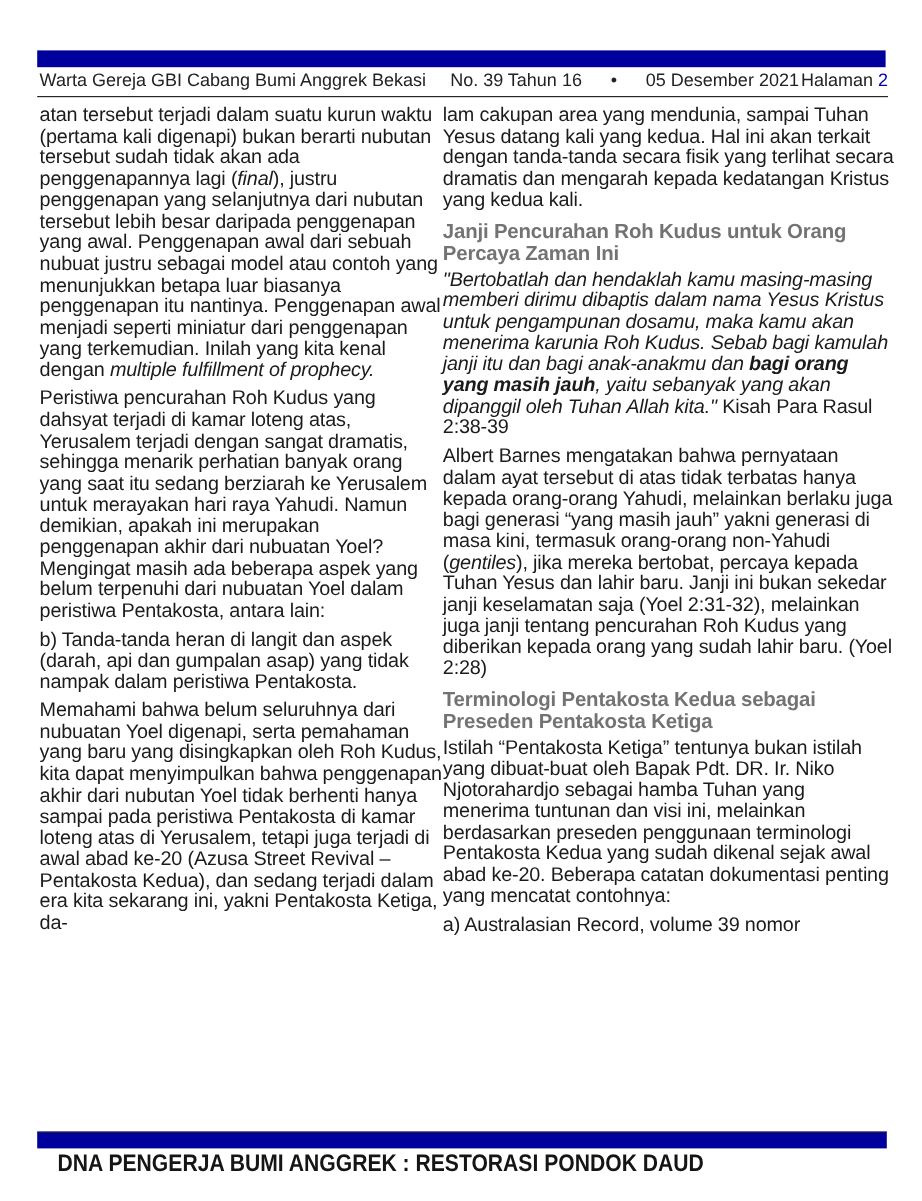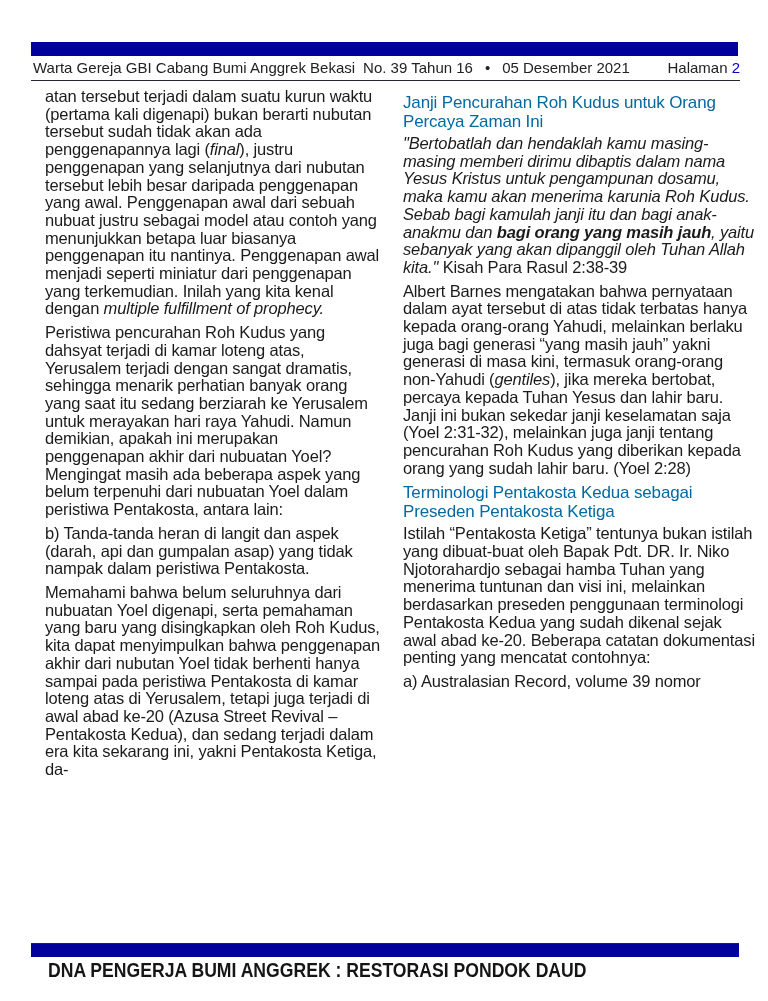--- a/index.html
+++ b/index.html
@@ -13,38 +13,38 @@
   }
   .bar{position:absolute;height:13px;background:#00009C;}
   .top-bar{left:31px;width:707px;top:42px;height:14px;}
   .bottom-bar{left:31px;width:708px;top:943px;border-top:1px solid #20203a;}
   .masthead{
     position:absolute;left:33px;right:28px;top:59px;height:18px;
     display:flex;align-items:baseline;justify-content:space-between;
     font-size:15px;color:#222;
     white-space:nowrap;
   }
-  .masthead-left{display:flex;align-items:baseline;gap:8px;}
+  .masthead-left{display:flex;align-items:baseline;gap:20px;}
   .masthead .sep{margin:0 4px;}
   .page-no{font-weight:normal;}
   .header-rule{
     position:absolute;left:31px;width:709px;top:80px;height:0;
     border-top:1.6px solid #26262e;
   }
   .columns{
-    position:absolute;left:45px;top:88px;width:712px;height:853px;
-    display:flex;gap:22px;overflow:hidden;
+    position:absolute;left:33px;top:88px;width:712px;height:853px;
+    display:flex;overflow:hidden;
   }
   .col{font-size:16.5px;line-height:17.7px;letter-spacing:-0.15px;}
   .col-left{width:336px;flex:none;}
   .col-right{flex:1;}
   .para{margin:0 0 6px 0;}
   .heading{
     margin:5px 0 4px 0;
-    font-size:17px;line-height:19px;font-weight:normal;color:#0369a1;
+    font-size:17px;line-height:19px;font-weight:bold;color:#737373;
   }
   .s-n{font-style:normal;font-weight:inherit;}
   .s-i{font-style:italic;}
   .s-b{font-weight:normal;}
   .s-bi{font-weight:bold;font-style:italic;}
   .footer-line{
     position:absolute;left:48px;top:959px;
     font-size:20px;font-weight:bold;color:#151515;
     transform:scaleX(0.88);transform-origin:left center;
     white-space:nowrap;
@@ -71,20 +71,21 @@
 <div class="header-rule"></div>
 
 <div class="columns">
   <div class="col col-left">
       <p class="para"><span class="s-n">atan tersebut terjadi dalam suatu kurun waktu (pertama kali digenapi) bukan berarti nubutan tersebut sudah tidak akan ada penggenapannya lagi (</span><span class="s-i">final</span><span class="s-n">), justru penggenapan yang selanjutnya dari nubutan tersebut lebih besar daripada penggenapan yang awal. Penggenapan awal dari sebuah nubuat justru sebagai model atau contoh yang menunjukkan betapa luar biasanya penggenapan itu nantinya. Penggenapan awal menjadi seperti miniatur dari penggenapan yang terkemudian. Inilah yang kita kenal dengan </span><span class="s-i">multiple fulfillment of prophecy.</span></p>
       <p class="para"><span class="s-n">Peristiwa pencurahan Roh Kudus yang dahsyat terjadi di kamar loteng atas, Yerusalem terjadi dengan sangat dramatis, sehingga menarik perhatian banyak orang yang saat itu sedang berziarah ke Yerusalem untuk merayakan hari raya Yahudi. Namun demikian, apakah ini merupakan penggenapan akhir dari nubuatan Yoel? Mengingat masih ada beberapa aspek yang belum terpenuhi dari nubuatan Yoel dalam peristiwa Pentakosta, antara lain:</span></p>
       <p class="para"><span class="s-n">b) Tanda-tanda heran di langit dan aspek (darah, api dan gumpalan asap) yang tidak nampak dalam peristiwa Pentakosta.</span></p>
       <p class="para"><span class="s-n">Memahami bahwa belum seluruhnya dari nubuatan Yoel digenapi, serta pemahaman yang baru yang disingkapkan oleh Roh Kudus, kita dapat menyimpulkan bahwa penggenapan akhir dari nubutan Yoel tidak berhenti hanya sampai pada peristiwa Pentakosta di kamar loteng atas di Yerusalem, tetapi juga terjadi di awal abad ke-20 (Azusa Street Revival – Pentakosta Kedua), dan sedang terjadi dalam era kita sekarang ini, yakni Pentakosta Ketiga, da-</span></p>
     </div>
   <div class="col col-right">
+      <p class="para"><span class="s-n">lam cakupan area yang mendunia, sampai Tuhan Yesus datang kali yang kedua. Hal ini akan terkait dengan tanda-tanda secara fisik yang terlihat secara dramatis dan mengarah kepada kedatangan Kristus yang kedua kali.</span></p>
       <h3 class="heading"><span class="s-n">Janji Pencurahan Roh Kudus untuk Orang Percaya Zaman Ini</span></h3>
       <p class="para"><span class="s-i">"Bertobatlah dan hendaklah kamu masing-masing memberi dirimu dibaptis dalam nama Yesus Kristus untuk pengampunan dosamu, maka kamu akan menerima karunia Roh Kudus.  Sebab bagi kamulah janji itu dan bagi anak-anakmu dan </span><span class="s-bi">bagi orang yang masih jauh</span><span class="s-i">, yaitu sebanyak yang akan dipanggil oleh Tuhan Allah kita." </span><span class="s-b">Kisah Para Rasul 2:38-39</span></p>
       <p class="para"><span class="s-n">Albert Barnes mengatakan bahwa pernyataan dalam ayat tersebut di atas tidak terbatas hanya kepada orang-orang Yahudi, melainkan berlaku juga bagi generasi “yang masih jauh” yakni generasi di masa kini, termasuk orang-orang non-Yahudi (</span><span class="s-i">gentiles</span><span class="s-n">), jika mereka bertobat, percaya kepada Tuhan Yesus dan lahir baru. Janji ini bukan sekedar janji keselamatan saja </span><span class="s-b">(Yoel 2:31-32),</span><span class="s-n"> melainkan juga janji tentang pencurahan Roh Kudus yang diberikan kepada orang yang sudah lahir baru. (</span><span class="s-b">Yoel 2:28</span><span class="s-n">)</span></p>
       <h3 class="heading"><span class="s-n">Terminologi Pentakosta Kedua sebagai Preseden Pentakosta Ketiga</span></h3>
       <p class="para"><span class="s-n">Istilah “Pentakosta Ketiga” tentunya bukan istilah yang dibuat-buat oleh Bapak Pdt. DR. Ir. Niko Njotorahardjo sebagai hamba Tuhan yang menerima tuntunan dan visi ini, melainkan berdasarkan preseden penggunaan terminologi Pentakosta Kedua yang sudah dikenal sejak awal abad ke-20. Beberapa catatan dokumentasi penting yang mencatat contohnya:</span></p>
       <p class="para"><span class="s-n">a) Australasian Record, volume 39 nomor</span></p>
     </div>
 </div>
 
 <div class="bar bottom-bar" style="background: rgb(0, 0, 156);"></div>

